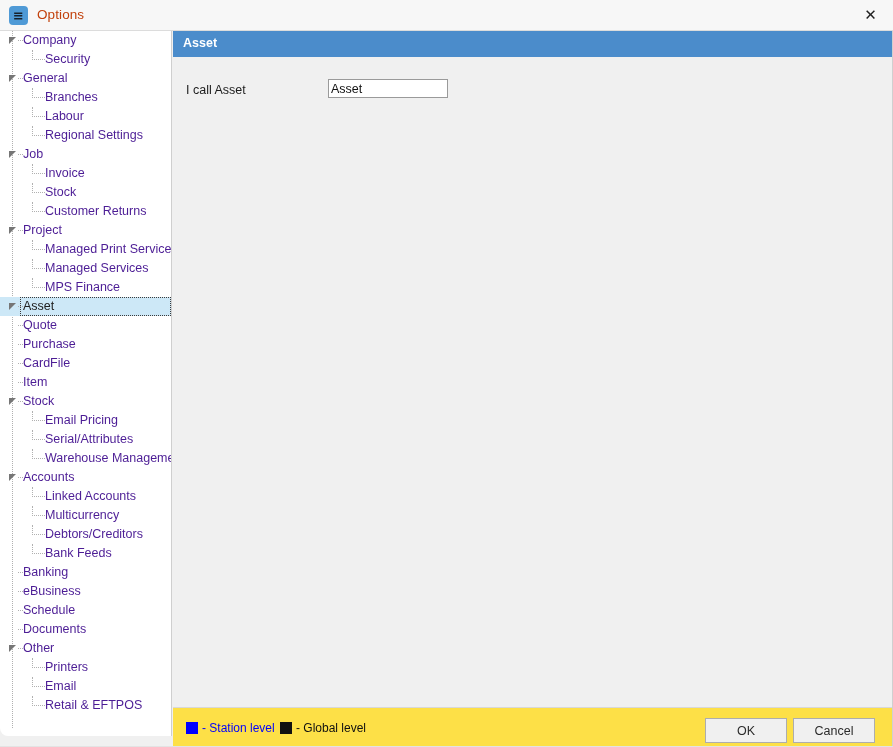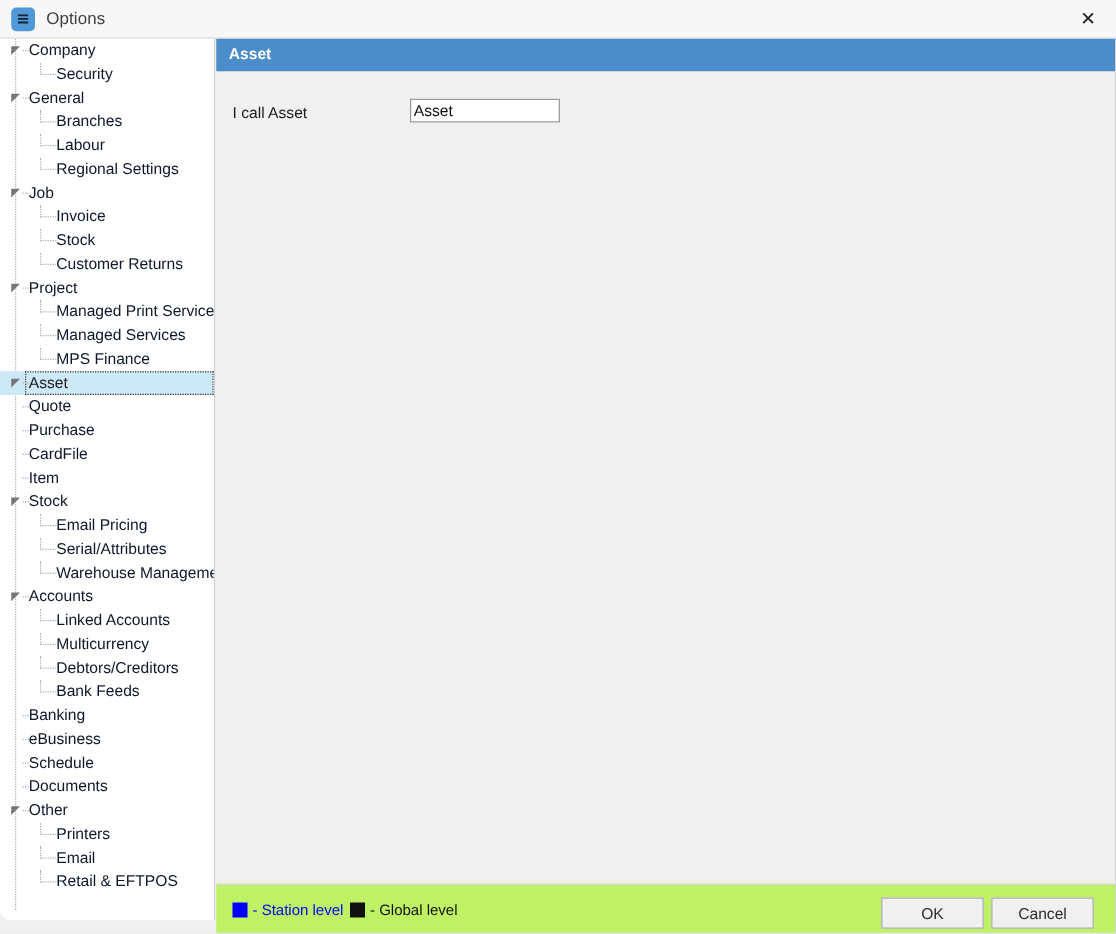--- a/index.html
+++ b/index.html
@@ -43,21 +43,21 @@
     font-size: 13px;
     line-height: 13px;
     font-weight: bold;
     font-family: "DejaVu Sans", sans-serif;
     text-align: center;
   }
   #title-text {
     position: absolute;
     left: 37px; top: 7px;
     font-size: 13.5px;
-    color: #404040;
+    color: #c2410c;
     letter-spacing: 0.1px;
   }
   #close-btn {
     position: absolute;
     right: 0; top: 0;
     width: 45px; height: 30px;
     line-height: 30px;
     text-align: center;
     font-size: 15px;
     color: #202020;
@@ -81,21 +81,21 @@
     position: relative;
     height: 19px;
     font-size: 12.5px;
     color: #333333;
     white-space: nowrap;
   }
   .tree-row .label {
     position: absolute;
     top: 2px;
     line-height: 15px;
-    color: #0f172a;
+    color: #4c1d95;
   }
   
   .d0 .label { left: 23px; }
   .d1 .label { left: 45px; text-align: center; }
 
   
   .arrow {
     position: absolute;
     left: 9px; top: 6px;
     width: 0; height: 0;
@@ -184,21 +184,21 @@
     box-sizing: border-box;
     outline: none;
   }
 
   
   #footer {
     position: absolute;
     left: 173px; top: 707px;
     width: 720px;
     height: 40px;
-    background: #bef264;
+    background: #fde047;
     border-top: 1px solid #d8d8d8;
     box-sizing: border-box;
   }
   .legend {
     position: absolute;
     top: 13px;
     font-size: 12px;
     white-space: nowrap;
   }
   .legend .swatch {

